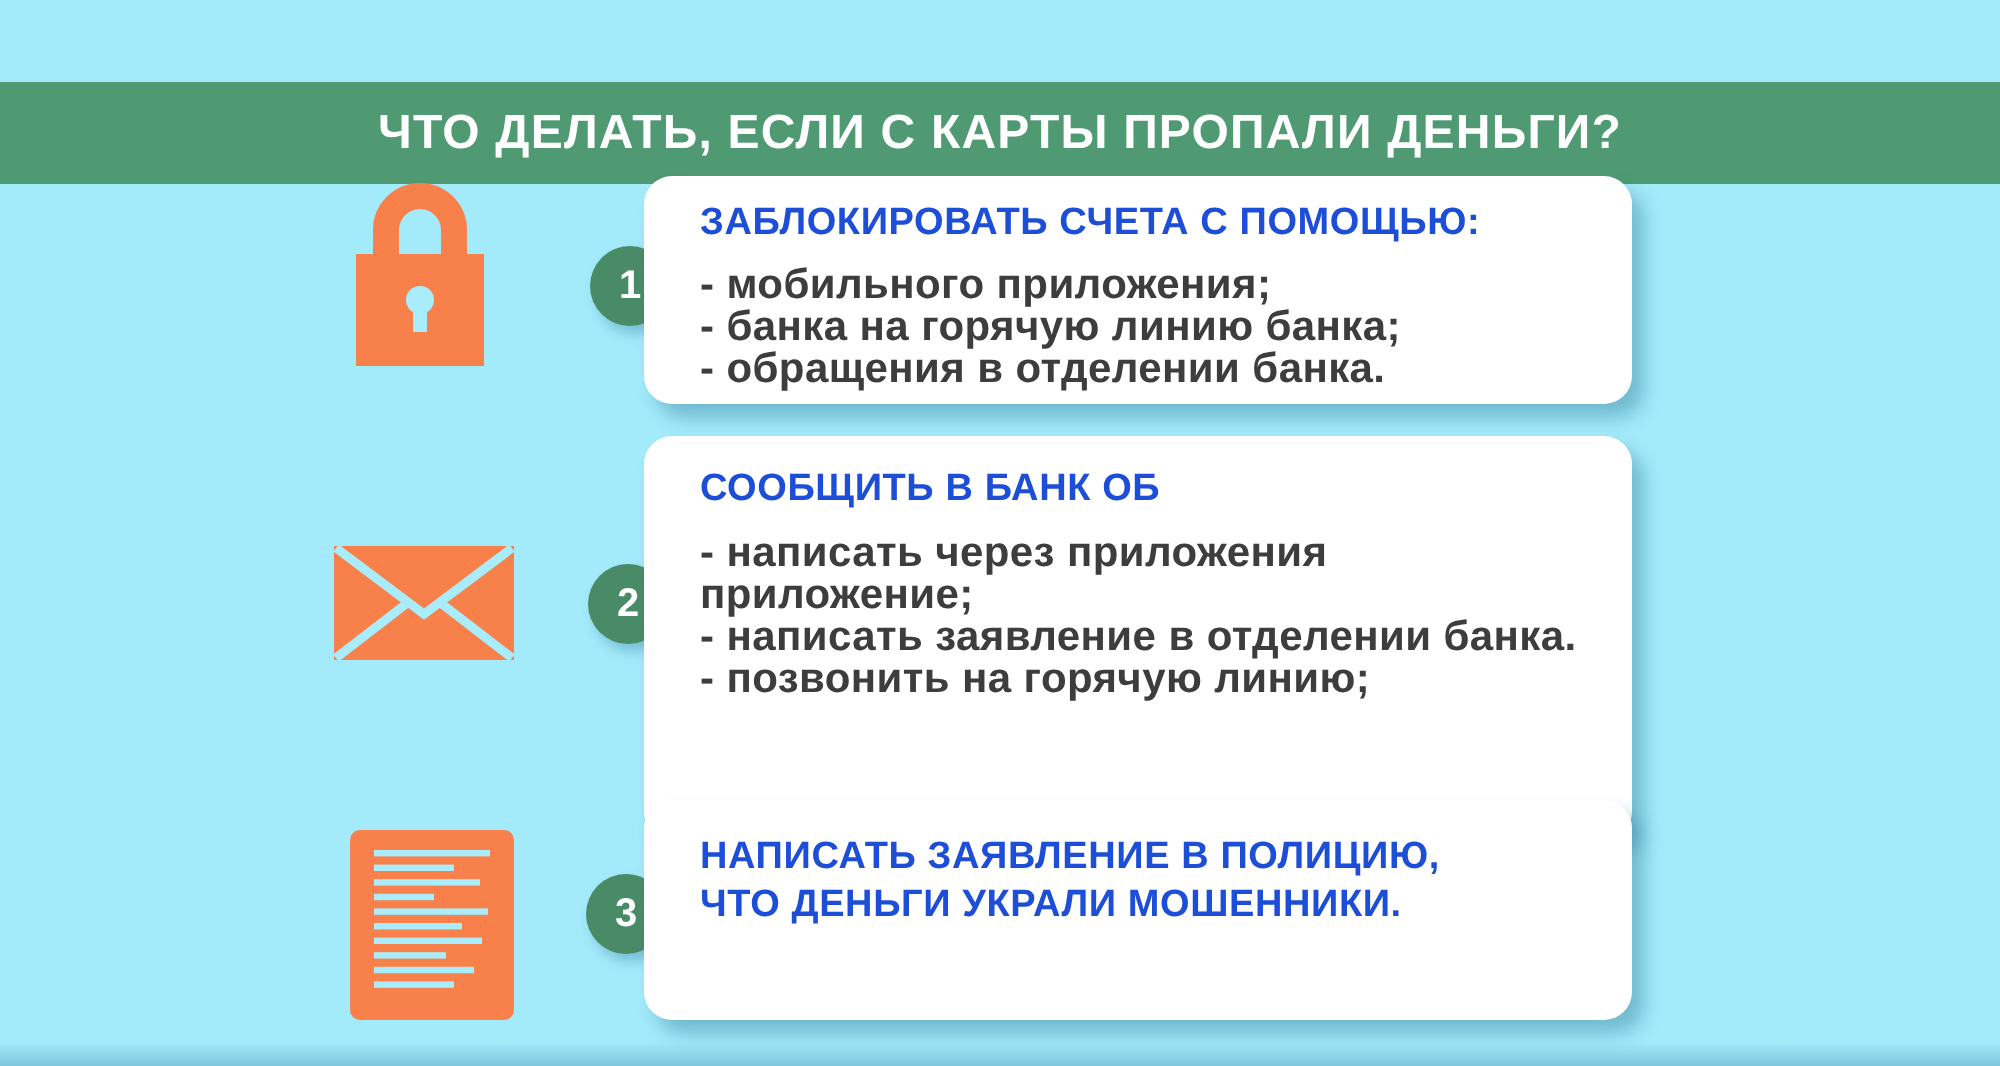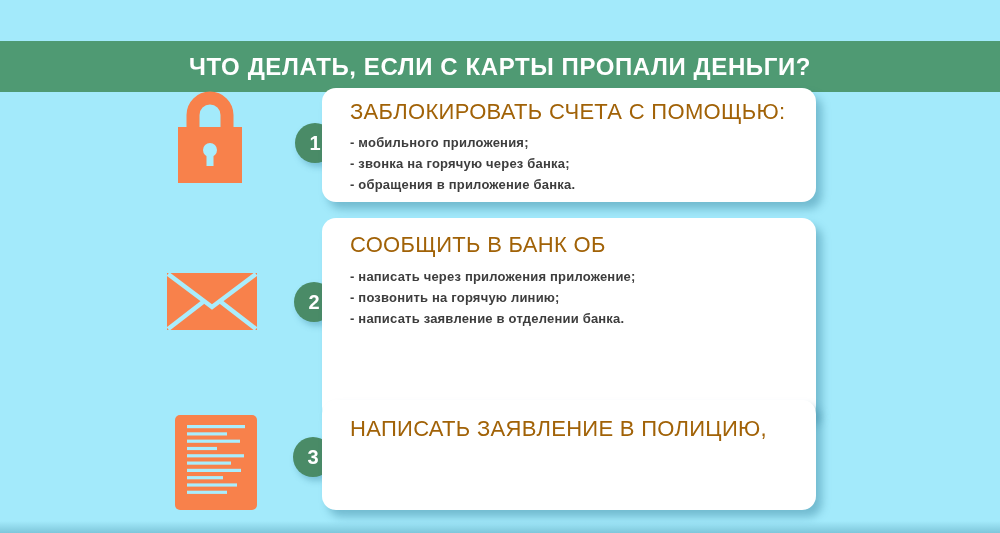--- a/index.html
+++ b/index.html
@@ -16,25 +16,25 @@
                   letter-spacing: 0.6px; white-space: nowrap; }
 
   
   .card { position: absolute; left: 322px; width: 494px; background: #FFFFFF;
           border-radius: 14px; box-sizing: border-box;
           box-shadow: 6px 7px 9px rgba(43,118,146,0.40); }
   .card1 { top: 88px;  height: 114px; padding: 13px 20px 0 28px; }
   .card2 { top: 218px; height: 202px; padding: 14px 20px 0 28px; }
   .card3 { top: 400px; height: 110px; padding: 17px 20px 11px 28px; }
 
-  .card-title { color: #a16207; font-size: 22px; font-weight: normal;
+  .card-title { color: #1d4ed8; font-size: 19px; font-weight: bold;
                 letter-spacing: 0.3px; line-height: 25px; }
   .card1 .card-title { line-height: 22px; }
   .card3 .card-title { line-height: 24px; }
-  .card-items { margin-top: 9px; color: #3D3D3D; font-size: 13px;
+  .card-items { margin-top: 9px; color: #3D3D3D; font-size: 21px;
                 font-weight: 600; line-height: 21px; letter-spacing: 0.2px; }
 
   
   .step-circle { position: absolute; width: 40px; height: 40px; border-radius: 50%;
                  background: #4A8B67; color: #FFFFFF; font-size: 20px; font-weight: bold;
                  display: flex; align-items: center; justify-content: center;
                  box-shadow: 3px 4px 6px rgba(43,118,146,0.35); }
   .circle1 { left: 295px; top: 123px; }
   .circle2 { left: 294px; top: 282px; }
   .circle3 { left: 293px; top: 437px; }
@@ -70,22 +70,22 @@
   <div class="step-circle circle1">
     <span>1</span>
   </div>
 
   <div class="card card1">
     <div class="card-title">
       <div>ЗАБЛОКИРОВАТЬ СЧЕТА С ПОМОЩЬЮ:</div>
     </div>
     <div class="card-items">
       <div>- мобильного приложения;</div>
-      <div>- звонка на горячую через банка;</div>
-      <div>- обращения в приложение банка.</div>
+      <div>- банка на горячую линию банка;</div>
+      <div>- обращения в отделении банка.</div>
     </div>
   </div>
 
   <div class="icon icon-envelope">
     <svg width="90" height="57" viewBox="0 0 90 57">
       <rect x="0" y="0" width="90" height="57" fill="#F8814B"></rect>
       <path d="M1 1 L45 34 L89 1" fill="none" stroke="#A9EDFD" stroke-width="4.5"></path>
       <path d="M1 56 L36 29" fill="none" stroke="#A9EDFD" stroke-width="4.5"></path>
       <path d="M89 56 L54 29" fill="none" stroke="#A9EDFD" stroke-width="4.5"></path>
     </svg>
@@ -94,22 +94,22 @@
   <div class="step-circle circle2">
     <span>2</span>
   </div>
 
   <div class="card card2">
     <div class="card-title">
       <div>СООБЩИТЬ В БАНК ОБ</div>
     </div>
     <div class="card-items">
       <div>- написать через приложения приложение;</div>
+      <div>- написать заявление в отделении банка.</div>
       <div>- позвонить на горячую линию;</div>
-      <div>- написать заявление в отделении банка.</div>
     </div>
   </div>
 
   <div class="icon icon-document">
     <svg width="82" height="95" viewBox="0 0 82 95">
       <rect x="0" y="0" width="82" height="95" rx="5" fill="#F8814B"></rect>
       <rect x="12" y="10" width="58" height="3.2" fill="#A9EDFD"></rect>
       <rect x="12" y="17.3" width="40" height="3.2" fill="#A9EDFD"></rect>
       <rect x="12" y="24.6" width="53" height="3.2" fill="#A9EDFD"></rect>
       <rect x="12" y="31.9" width="30" height="3.2" fill="#A9EDFD"></rect>
@@ -122,17 +122,18 @@
     </svg>
   </div>
 
   <div class="step-circle circle3">
     <span>3</span>
   </div>
 
   <div class="card card3">
     <div class="card-title">
       <div>НАПИСАТЬ ЗАЯВЛЕНИЕ В ПОЛИЦИЮ,</div>
+      <div>ЧТО ДЕНЬГИ УКРАЛИ МОШЕННИКИ.</div>
     </div>
   </div>
 
   <div class="bottom-fade"></div>
 </div>
 
 </body></html>

